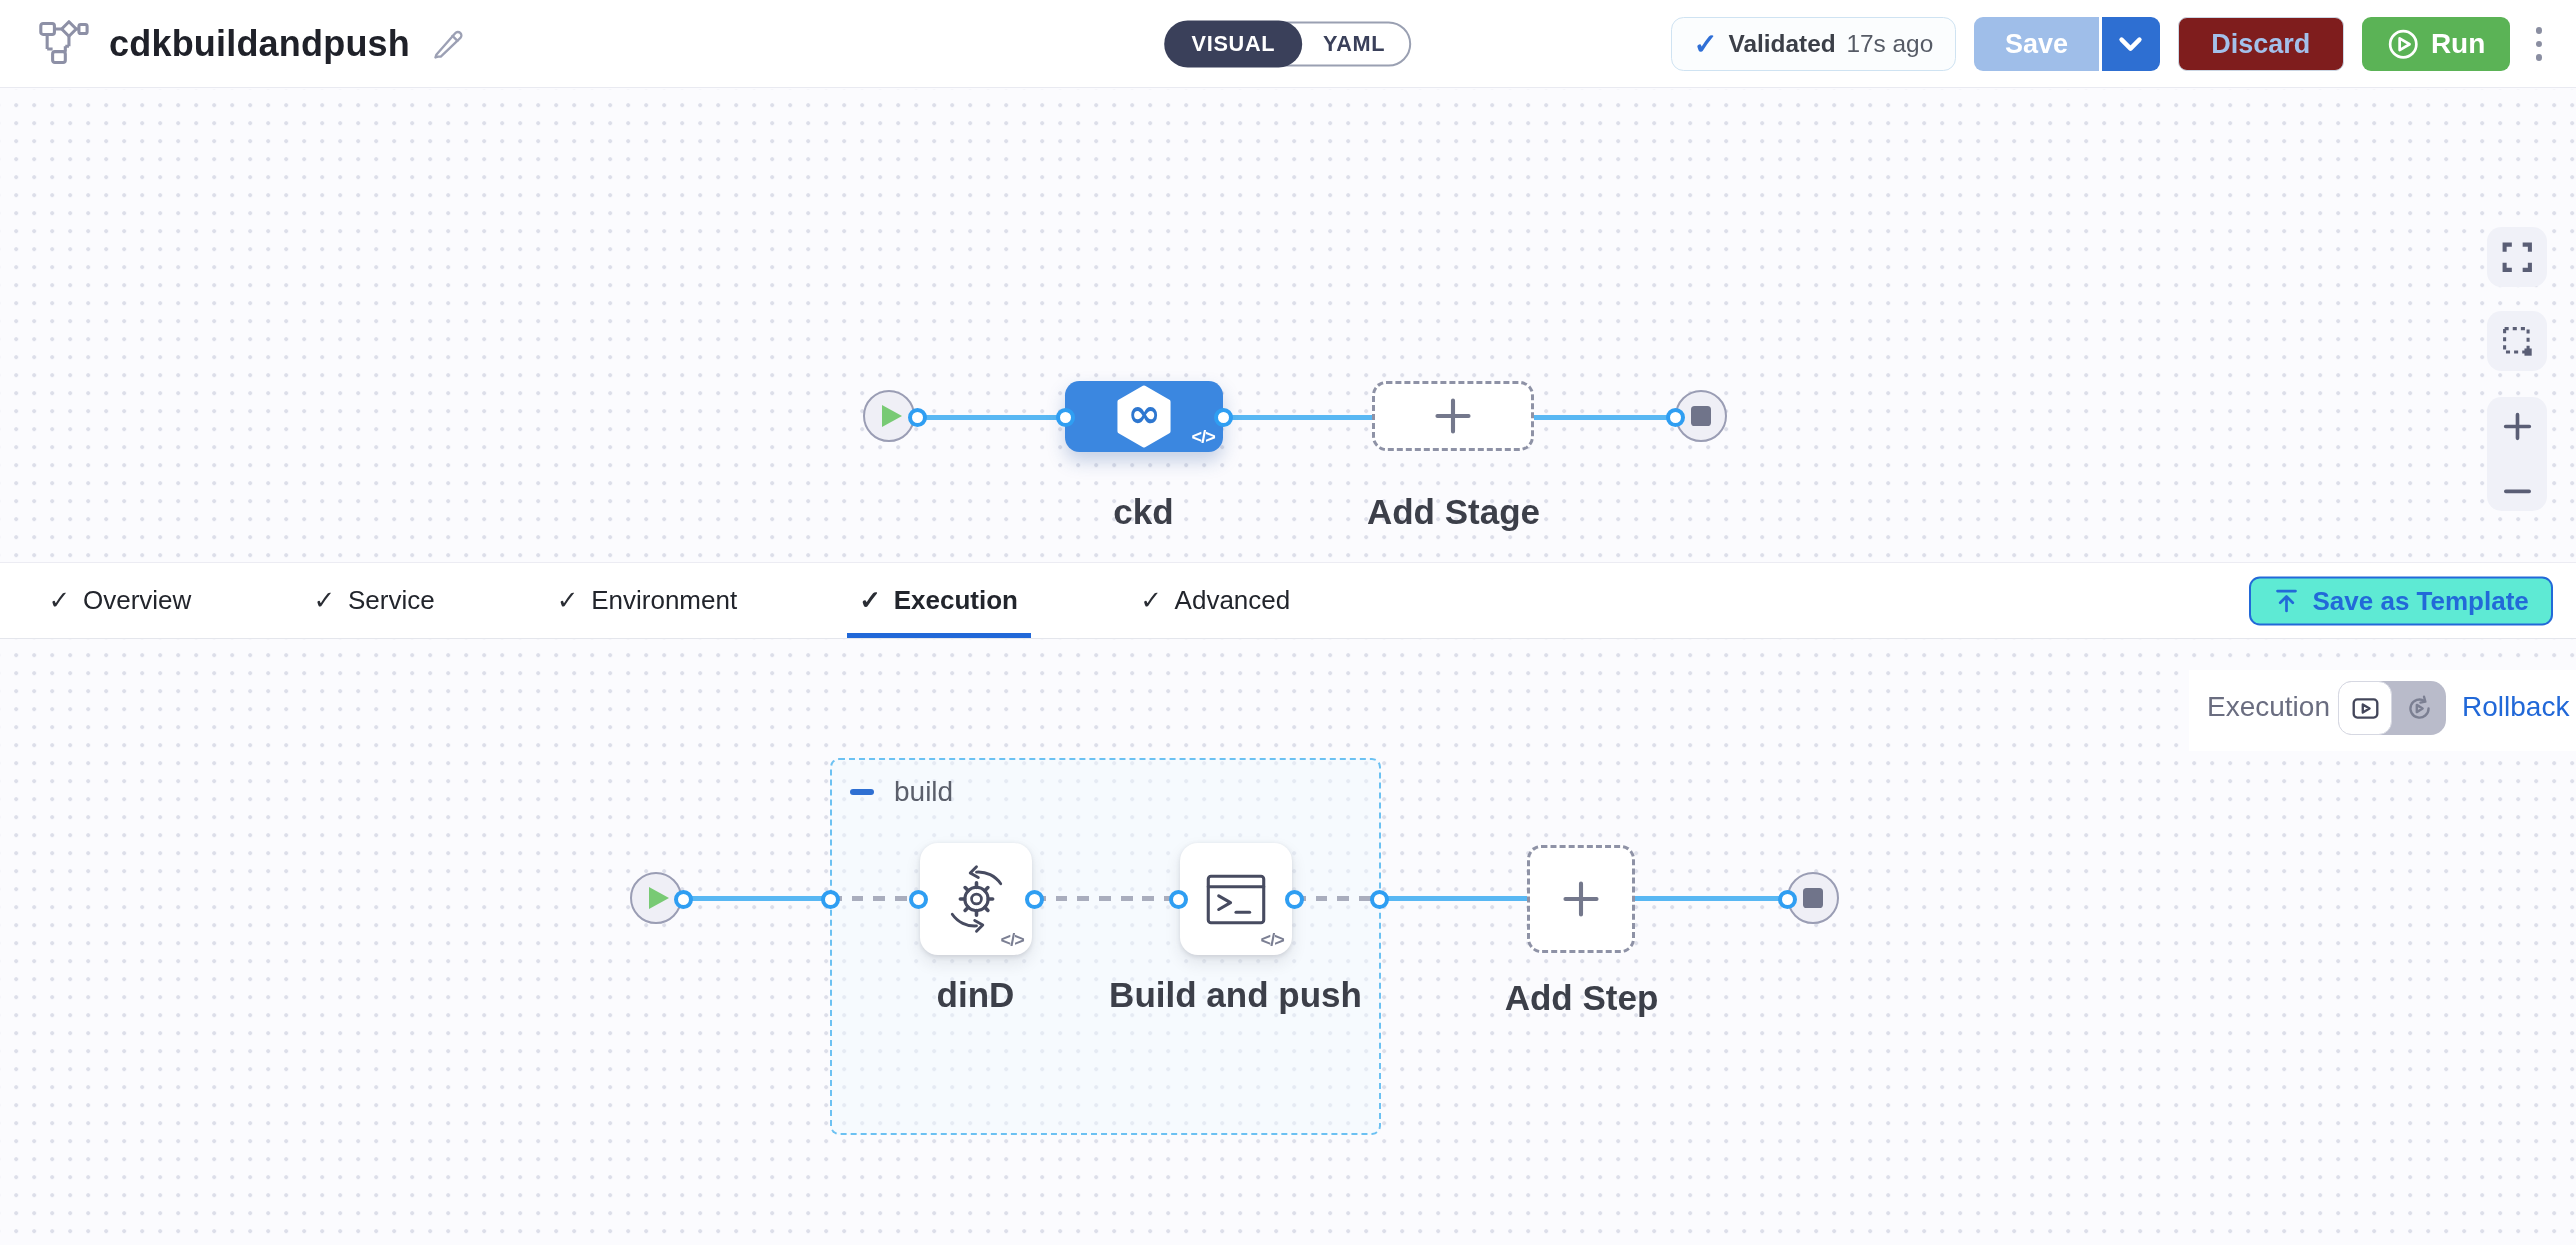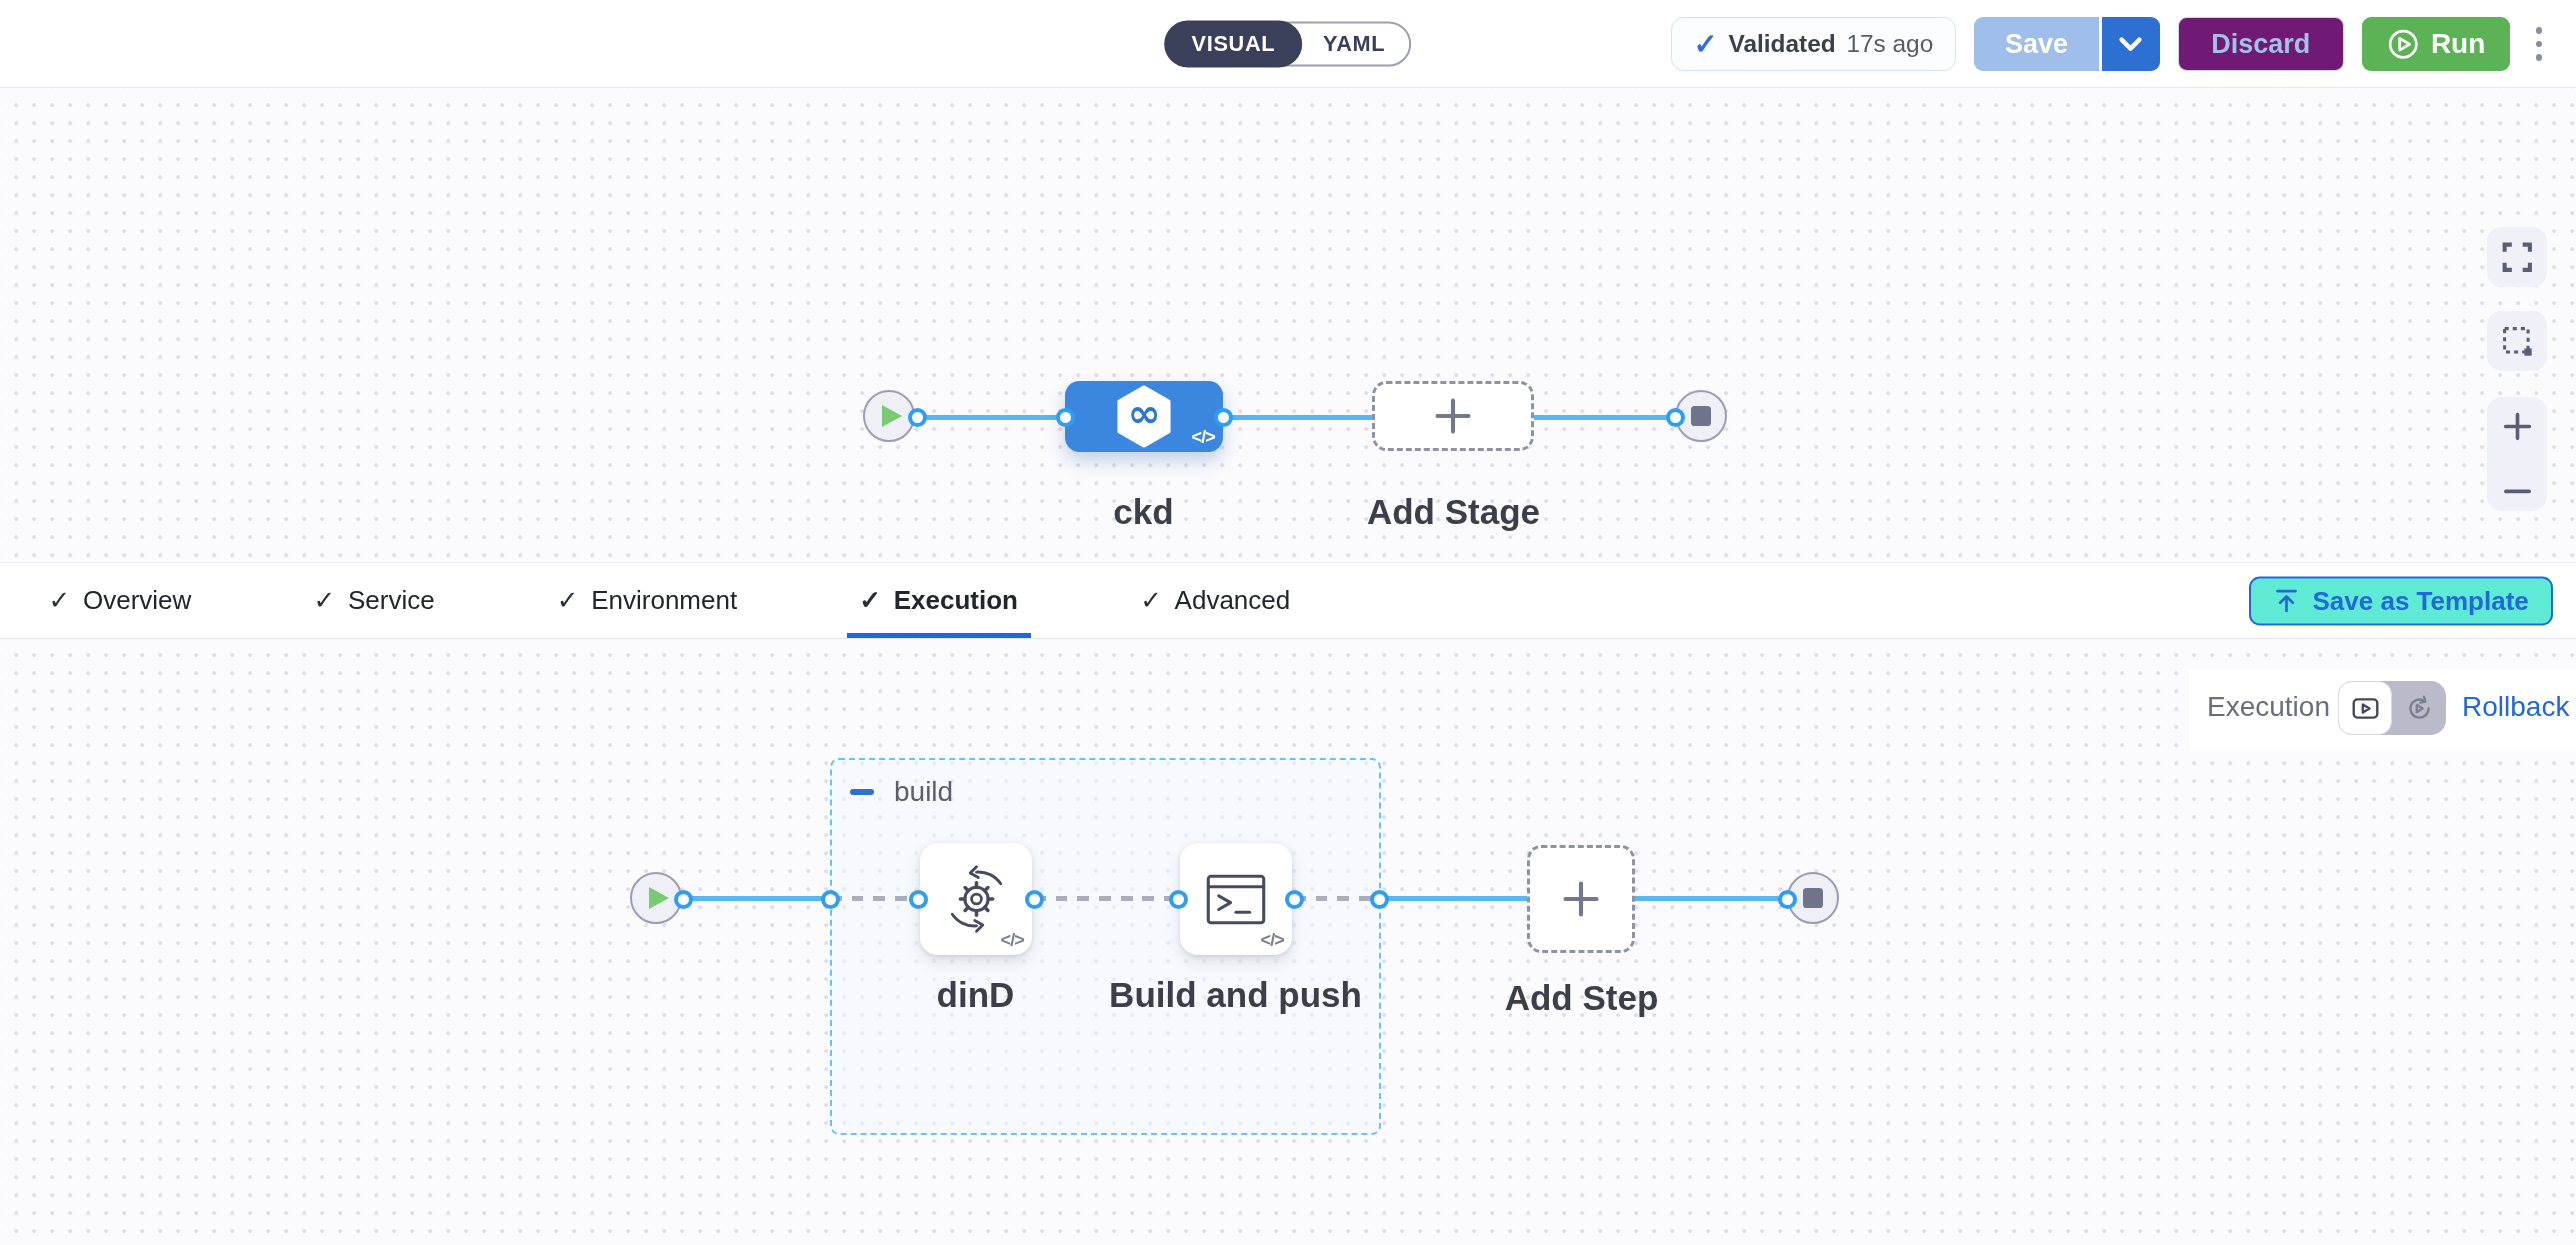--- a/index.html
+++ b/index.html
@@ -27,21 +27,21 @@
   .vcheck { color:#2f6fd6; font-size:29px; font-weight:bold; }
   .vlabel { font-size:24.4px; font-weight:600; color:#3b3f48; }
   .vtime  { font-size:24.4px; color:#565b66; }
 
   .save-split { display:flex; height:54px; border-radius:9px; overflow:hidden; }
   .save-main { background:#9fbee9; color:#fff; font-size:27px; font-weight:bold;
                display:flex; align-items:center; padding:16px 31px; }
   .save-div  { width:2.7px; background:#ffffff; }
   .save-caret{ width:58px; background:#2e6fd2; display:flex; align-items:center; justify-content:center; }
 
-  .discard-btn { height:54px; border:1.8px solid #ccd7e4; border-radius:9px; background:#701a75;
+  .discard-btn { height:54px; border:1.8px solid #ccd7e4; border-radius:9px; background:#7f1d1d;
                  color:#a3c0ea; font-size:27px; font-weight:bold; display:flex; align-items:center; padding:0 32.5px; }
   .run-btn { height:54px; border-radius:9px; background:#5bb356; color:#fff; font-size:28px; font-weight:bold;
              display:flex; align-items:center; gap:11.7px; padding:0 25px; }
   .kebab { display:flex; flex-direction:column; gap:7.2px; padding:5.4px 7.2px; }
   .kebab i { width:6.3px; height:6.3px; border-radius:50%; background:#8a8ea1; }
 
   
   .canvas { position:absolute; left:0; width:2576px; background-color:#fbfbfe;
             background-image:radial-gradient(circle, #dcdee9 1.8px, transparent 2.2px);
             background-size:18px 18px; background-position:7.2px 7.2px; }
@@ -104,20 +104,39 @@
   .group-label { position:absolute; left:894px; top:137px; font-size:28px; color:#5b5f6b; z-index:5; }
 
   .step-card { position:absolute; width:112px; height:112px; background:#ffffff; border-radius:18px; z-index:4;
                box-shadow:0 7.2px 16.2px rgba(40,41,61,.10), 0 1.8px 4.5px rgba(96,97,112,.16);
                display:flex; align-items:center; justify-content:center; }
 </style>
 </head>
 <body>
 
 <div id="header">
+  <div class="hleft">
+    <span class="icon-btn">
+      <svg width="51" height="49" viewBox="0 0 56 54" fill="none" stroke="#8d90a6" stroke-width="3.4" stroke-linejoin="round">
+        <rect x="3" y="5" width="15" height="12" rx="2.5"></rect>
+        <path d="M34 3 L42 11 L34 19 L26 11 Z"></path>
+        <rect x="45" y="6" width="9" height="10" rx="2"></rect>
+        <path d="M18 11 H26 M42 11 H45 M10 17 V33 M10 33 H16"></path>
+        <rect x="16" y="36" width="14" height="12" rx="2.5"></rect>
+        <path d="M34 19 V30 M34 30 H30 M30 30 V36"></path>
+      </svg>
+    </span>
+    <span class="title">cdkbuildandpush</span>
+    <span class="icon-btn">
+      <svg width="36" height="36" viewBox="0 0 40 40" fill="none" stroke="#9ca0b4" stroke-width="2.6" stroke-linecap="round" stroke-linejoin="round">
+        <path d="M9 34 L6 35 L7 32 L28 8 C29.5 6.3 32 6.2 33.6 7.7 C35.2 9.2 35.3 11.7 33.8 13.3 L12 34 Z"></path>
+        <path d="M25 11 L30.5 16.5"></path>
+      </svg>
+    </span>
+  </div>
 
   <div class="mode-toggle">
     <span class="mode-seg mode-on">VISUAL</span>
     <span class="mode-seg mode-off">YAML</span>
   </div>
 
   <div class="hright">
     <div class="validated">
       <span class="vcheck">✓</span>
       <span class="vlabel">Validated</span>

